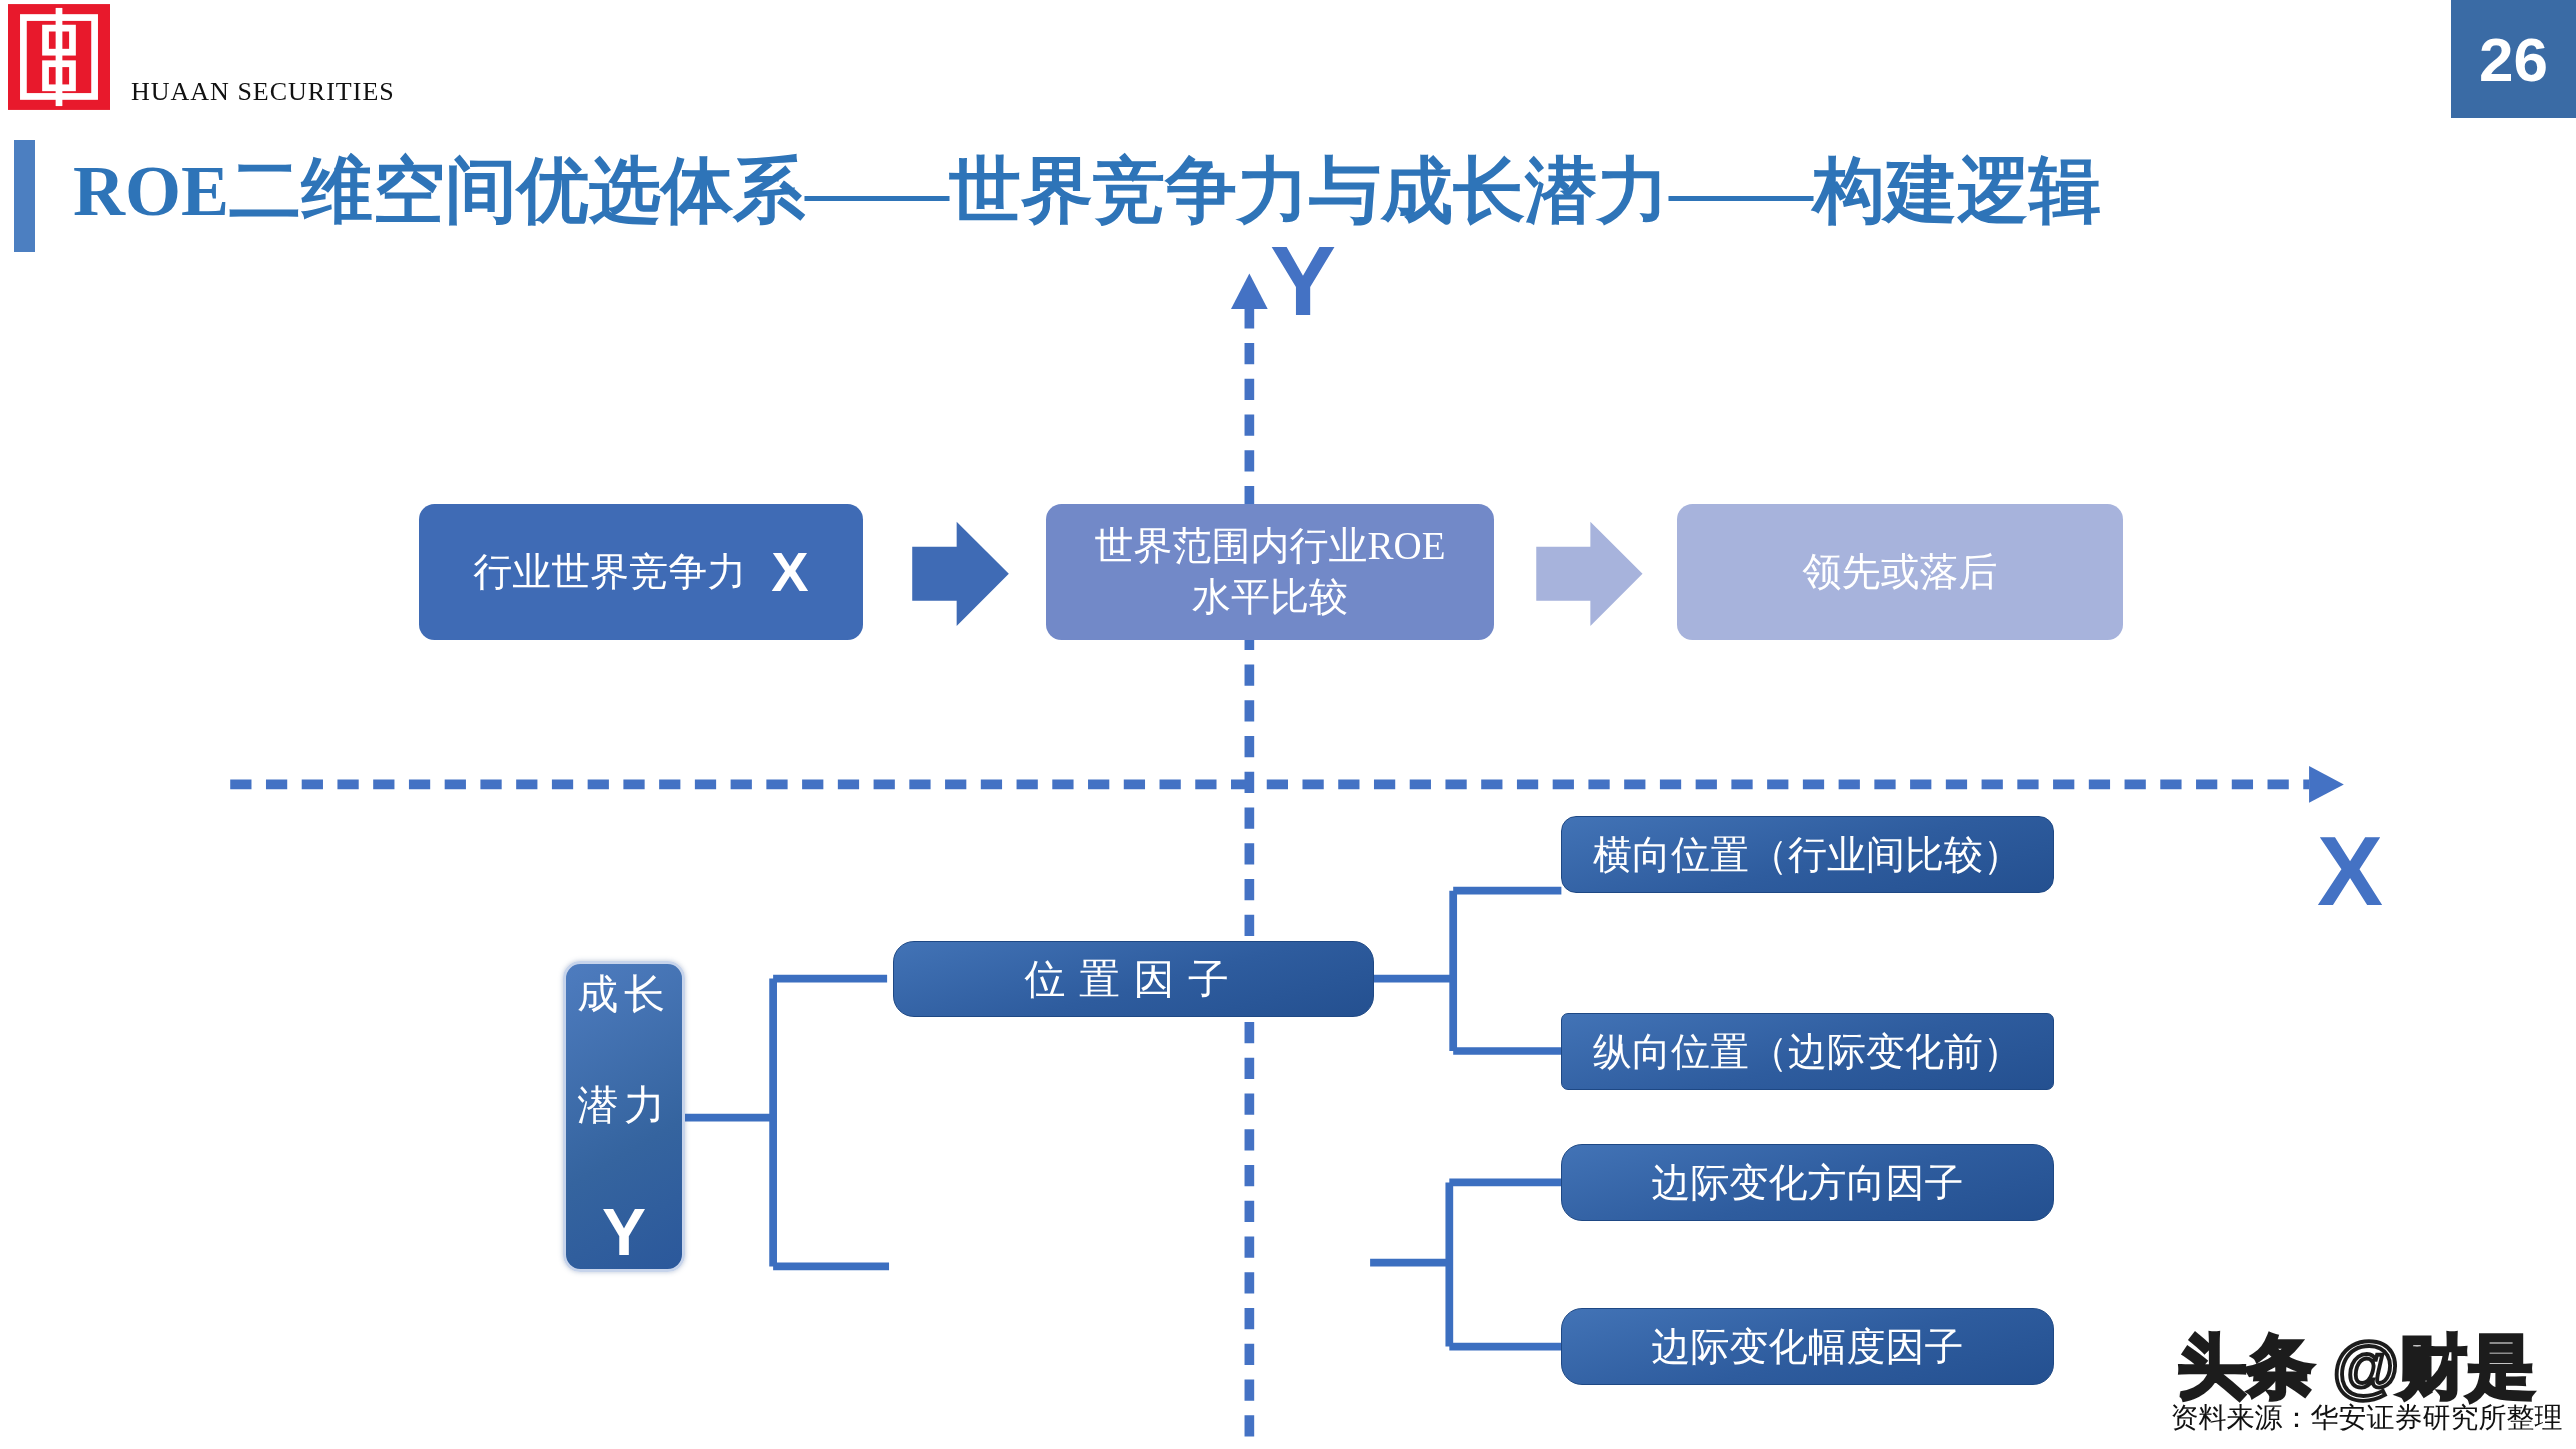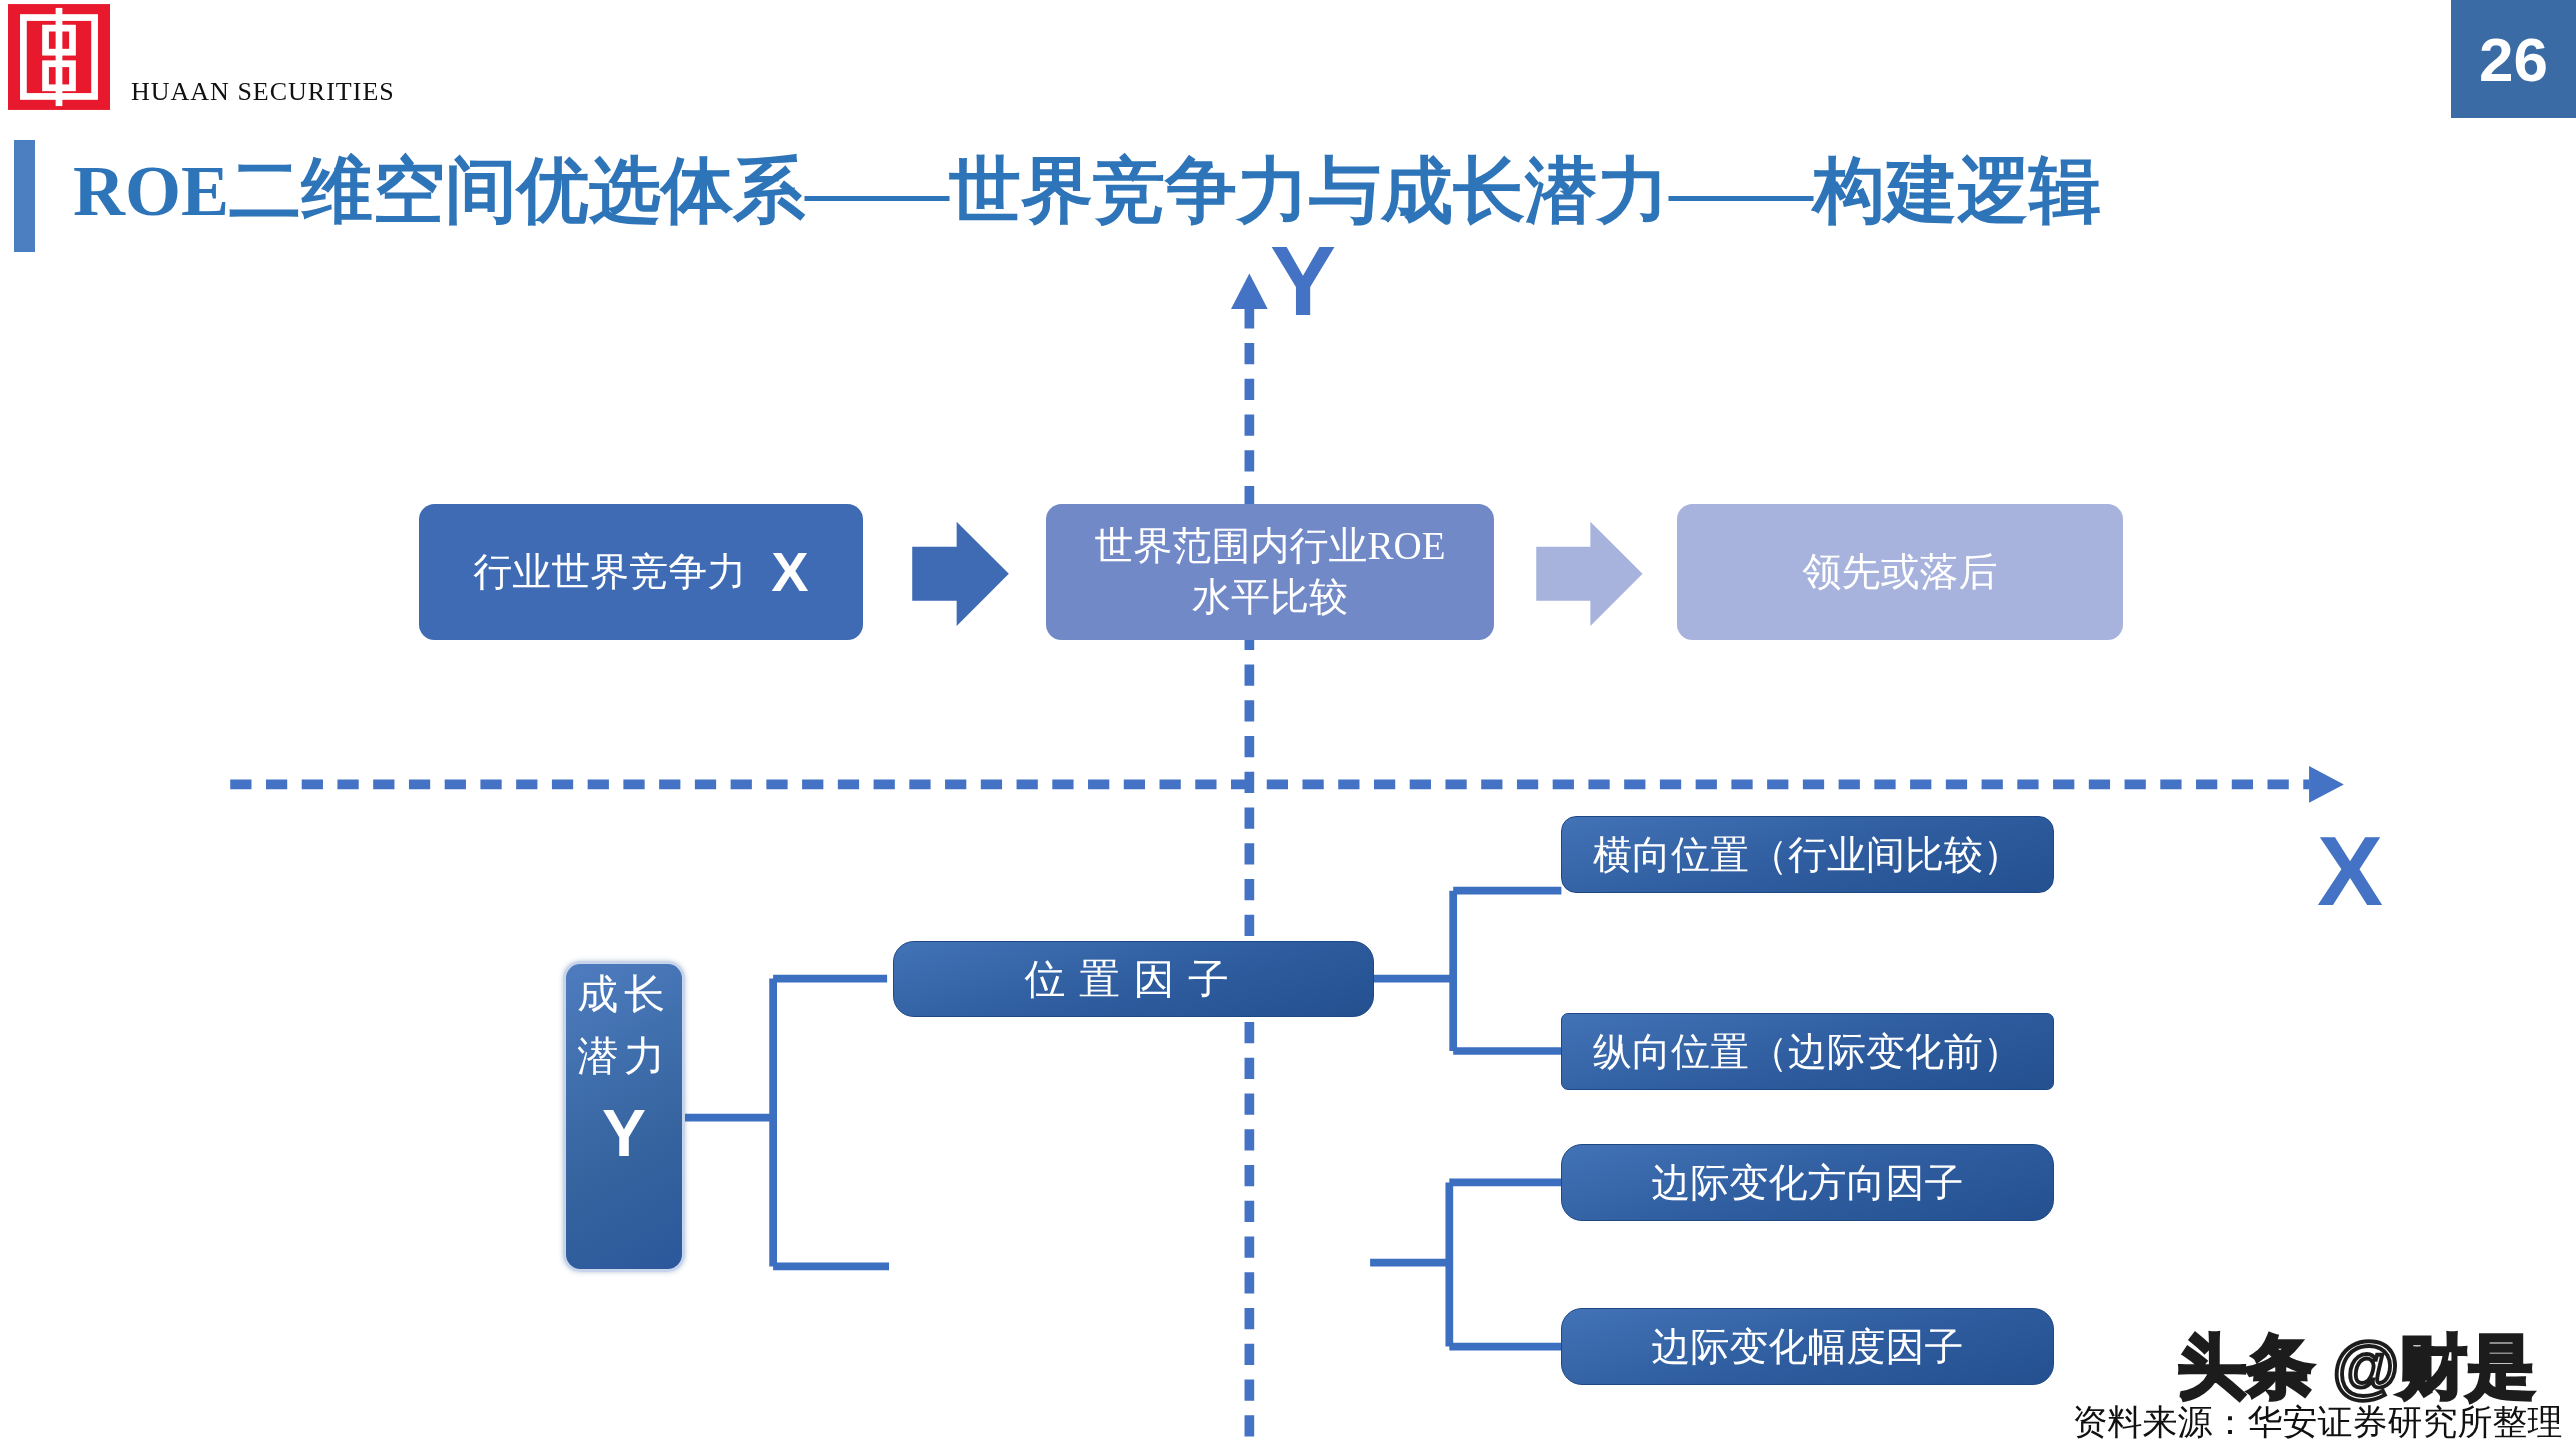--- a/index.html
+++ b/index.html
@@ -49,32 +49,32 @@
     justify-content:center;font-size:41px;margin-left:6px;}
   .factor-1{left:887px;top:941px;width:481px;height:76px;letter-spacing:13.5px;}
   .factor-2{left:887px;top:1228px;width:483px;height:75px;letter-spacing:7.7px;}
   .child-box{position:absolute;left:1561px;width:493px;height:77px;z-index:2;border-radius:21px;
     display:flex;align-items:center;justify-content:center;font-size:39px;white-space:nowrap;}
   .child-1{top:816px;border-radius:15px;} .child-2{top:1013px;border-radius:7px;} .child-3{top:1144px;} .child-4{top:1308px;}
 
   .growth-box{position:absolute;left:563px;top:961px;width:122px;height:311px;z-index:2;
     border-radius:17.4px;border:3.9px solid #C7D4EB;
     background:linear-gradient(150deg,#4E7CBF 0%,#35649F 60%,#2B589B 100%);
-    display:flex;flex-direction:column;align-items:center;justify-content:flex-start;color:#fff;
+    display:flex;flex-direction:column;align-items:center;justify-content:space-between;color:#fff;
     font-family:"Liberation Serif",serif;font-size:41px;line-height:1.5;letter-spacing:5.8px;
     box-shadow:0 0 5.8px rgba(60,90,140,.35);}
   .growth-box .var-y{font-family:"Liberation Sans",sans-serif;font-size:66px;font-weight:700;
     letter-spacing:0;margin-top:9.7px;line-height:1.1;}
 
   
   .watermark{position:absolute;right:41px;top:1322px;z-index:3;font-size:68px;font-weight:800;
     color:#fff;white-space:nowrap;-webkit-text-stroke:3.9px #1C1C1C;
     text-shadow:0 0 1.9px #1C1C1C;}
   .source-note{position:absolute;right:13.5px;top:1399px;z-index:3;font-family:"Liberation Serif",serif;
-    font-size:35px;color:var(--ink);white-space:nowrap;}
+    font-size:28px;color:var(--ink);white-space:nowrap;}
 </style>
 </head>
 <body>
 
 <div class="stage">
 
   <svg class="logo-svg" width="102" height="106" viewBox="0 0 106 110">
     <rect x="0" y="0" width="106" height="110" fill="var(--logo-red)"></rect>
     <rect x="16" y="14" width="74" height="82" fill="none" stroke="#fff" stroke-width="7"></rect>
     <line x1="53" y1="4" x2="53" y2="106" stroke="#fff" stroke-width="7"></line>

